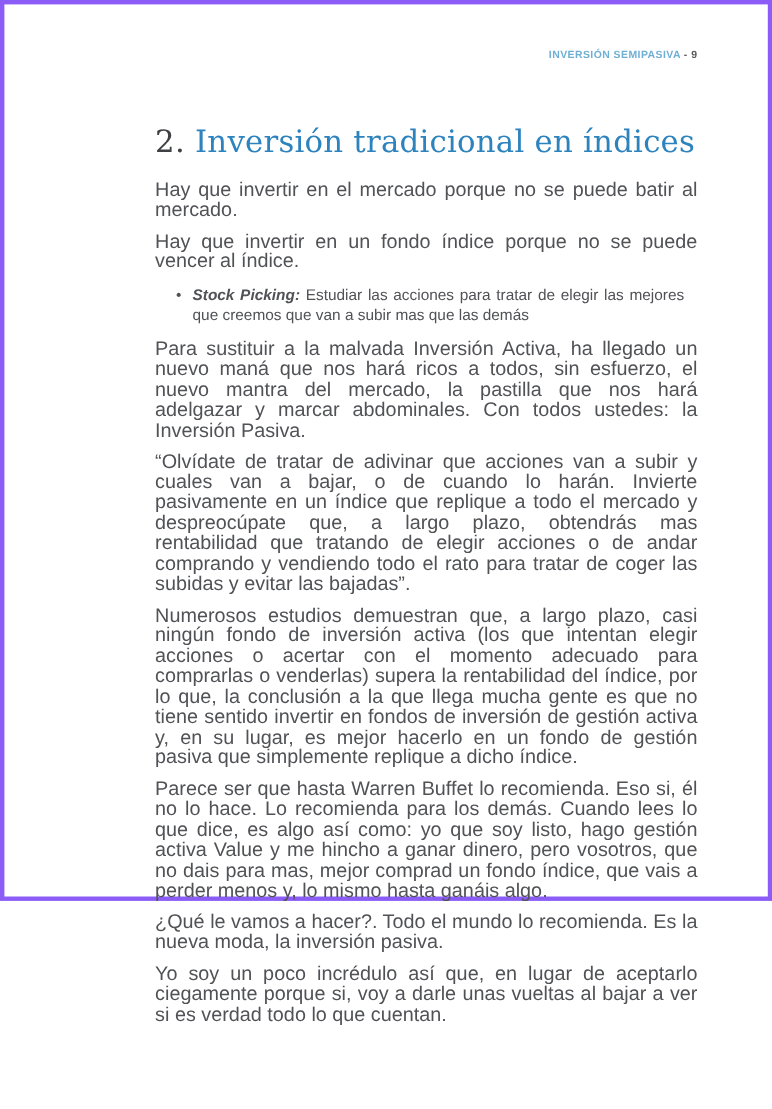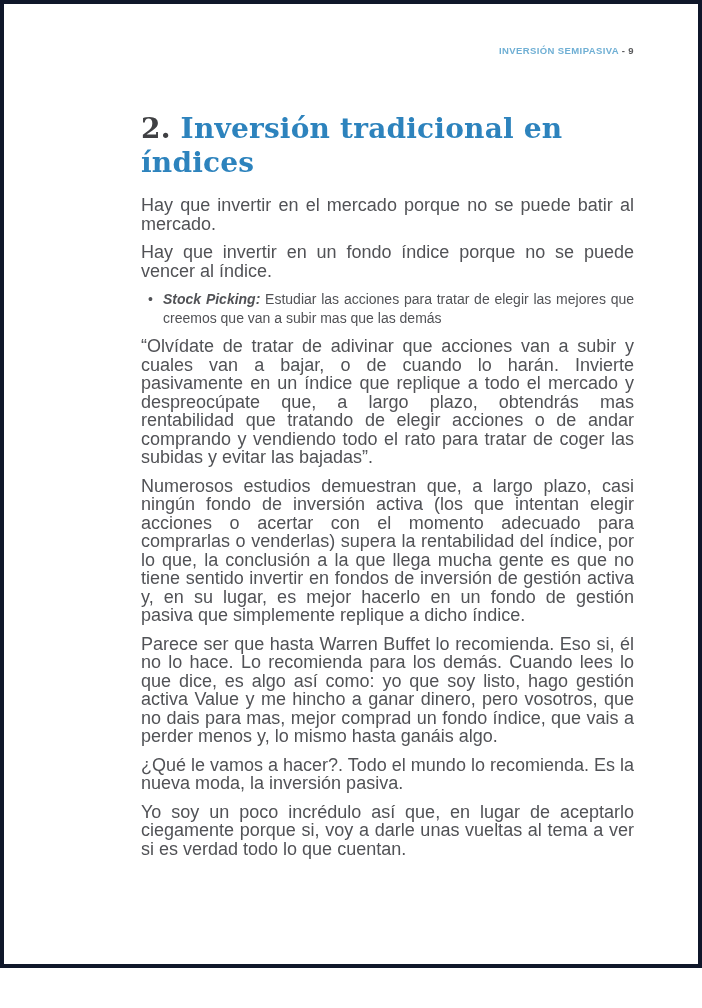--- a/index.html
+++ b/index.html
@@ -8,62 +8,62 @@
     background: #ffffff;
   }
   body {
     width: 702px;
     height: 1008px;
     overflow: hidden;
   }
   .page {
     box-sizing: border-box;
     width: 702px;
-    height: 968px;
-    border: 4px solid #0f172a;
+    height: 819px;
+    border: 4px solid #8b5cf6;
     background: #ffffff;
     padding: 41px 64px 0 137px;
     font-family: "Liberation Sans", sans-serif;
     color: #515256;
   }
   .running-header {
     text-align: right;
     font-size: 9.5px;
     line-height: 11px;
     font-weight: bold;
     letter-spacing: 0.4px;
     color: #6fafd4;
     white-space: nowrap;
   }
   .rh-sep, .rh-page {
     color: #58595b;
   }
   .chapter-heading {
     margin: 56px 0 17px 0;
     font-family: "DejaVu Serif", serif;
-    font-weight: bold;
+    font-weight: normal;
     font-size: 28px;
     line-height: 1.2;
     color: #2d83bd;
     letter-spacing: 0.2px;
   }
   .ch-num {
     color: #3f4043;
   }
   .body-para {
     margin: 0 0 10px 0;
     font-size: 18px;
     line-height: 18.5px;
     text-align: justify;
   }
   .quote {
   }
   ul.bullets {
     list-style: none;
-    margin: 0;
+    margin: 12px;
     padding: 0 0 0 7px;
   }
   ul.bullets li {
     position: relative;
     padding-left: 15px;
     margin: 0 0 10px 0;
     font-size: 14px;
     line-height: 18.5px;
     text-align: justify;
   }
@@ -101,24 +101,25 @@
 
 
   <ul class="bullets">
     <li>
       <span class="bullet-lead">Stock Picking:</span>
       <span>Estudiar las acciones para tratar de elegir las mejores que creemos que van a subir mas que las demás</span>
     </li>
   </ul>
 
 
+  <p class="body-para">Para sustituir a la malvada Inversión Activa, ha llegado un nuevo maná que nos hará ricos a todos, sin esfuerzo, el nuevo mantra del mercado, la pastilla que nos hará adelgazar y marcar abdominales. Con todos ustedes: la Inversión Pasiva.</p>
 
   <p class="body-para quote">“Olvídate de tratar de adivinar que acciones van a subir y cuales van a bajar, o de cuando lo harán. Invierte pasivamente en un índice que replique a todo el mercado y despreocúpate que, a largo plazo, obtendrás mas rentabilidad que tratando de elegir acciones o de andar comprando y vendiendo todo el rato para tratar de coger las subidas y evitar las bajadas”.</p>
 
   <p class="body-para">Numerosos estudios demuestran que, a largo plazo, casi ningún fondo de inversión activa (los que intentan elegir acciones o acertar con el momento adecuado para comprarlas o venderlas) supera la rentabilidad del índice, por lo que, la conclusión a la que llega mucha gente es que no tiene sentido invertir en fondos de inversión de gestión activa y, en su lugar, es mejor hacerlo en un fondo de gestión pasiva que simplemente replique a dicho índice.</p>
 
   <p class="body-para">Parece ser que hasta Warren Buffet lo recomienda. Eso si, él no lo hace. Lo recomienda para los demás. Cuando lees lo que dice, es algo así como: yo que soy listo, hago gestión activa Value y me hincho a ganar dinero, pero vosotros, que no dais para mas, mejor comprad un fondo índice, que vais a perder menos y, lo mismo hasta ganáis algo.</p>
 
   <p class="body-para">¿Qué le vamos a hacer?. Todo el mundo lo recomienda. Es la nueva moda, la inversión pasiva.</p>
 
-  <p class="body-para">Yo soy un poco incrédulo así que, en lugar de aceptarlo ciegamente porque si, voy a darle unas vueltas al tema a ver si es verdad todo lo que cuentan.</p>
+  <p class="body-para">Yo soy un poco incrédulo así que, en lugar de aceptarlo ciegamente porque si, voy a darle unas vueltas al bajar a ver si es verdad todo lo que cuentan.</p>
 
 </div>
 
 </body></html>

